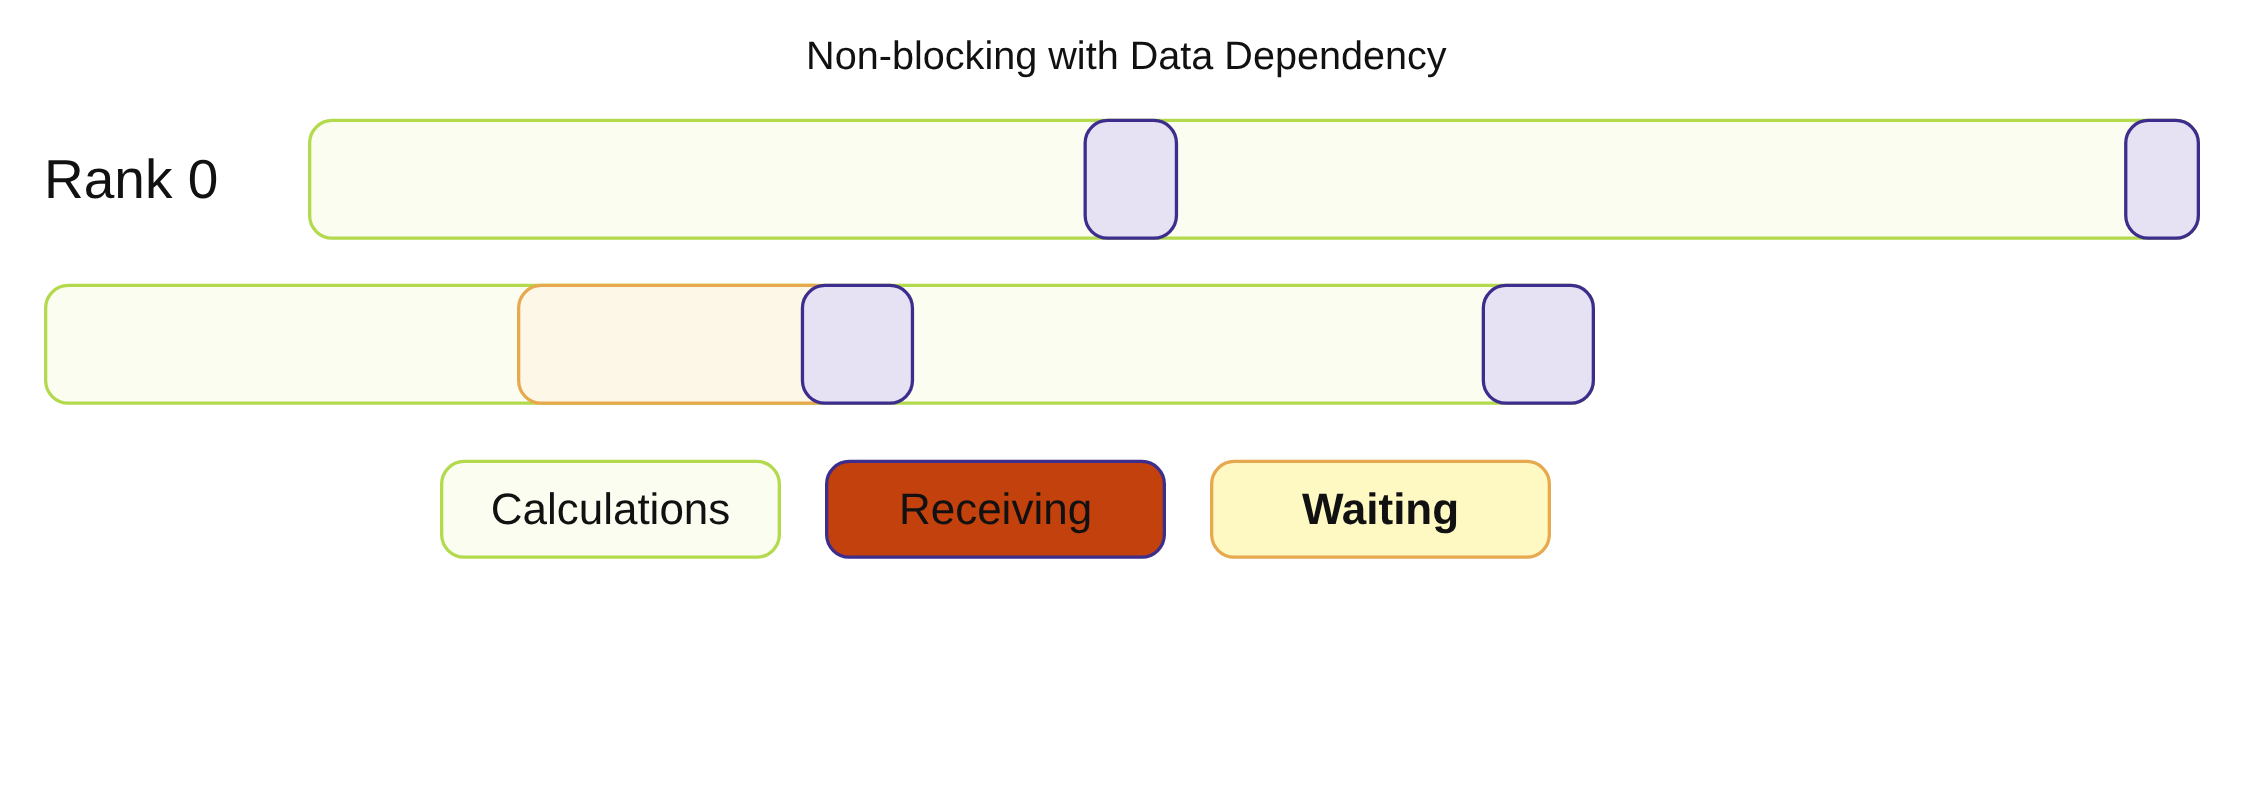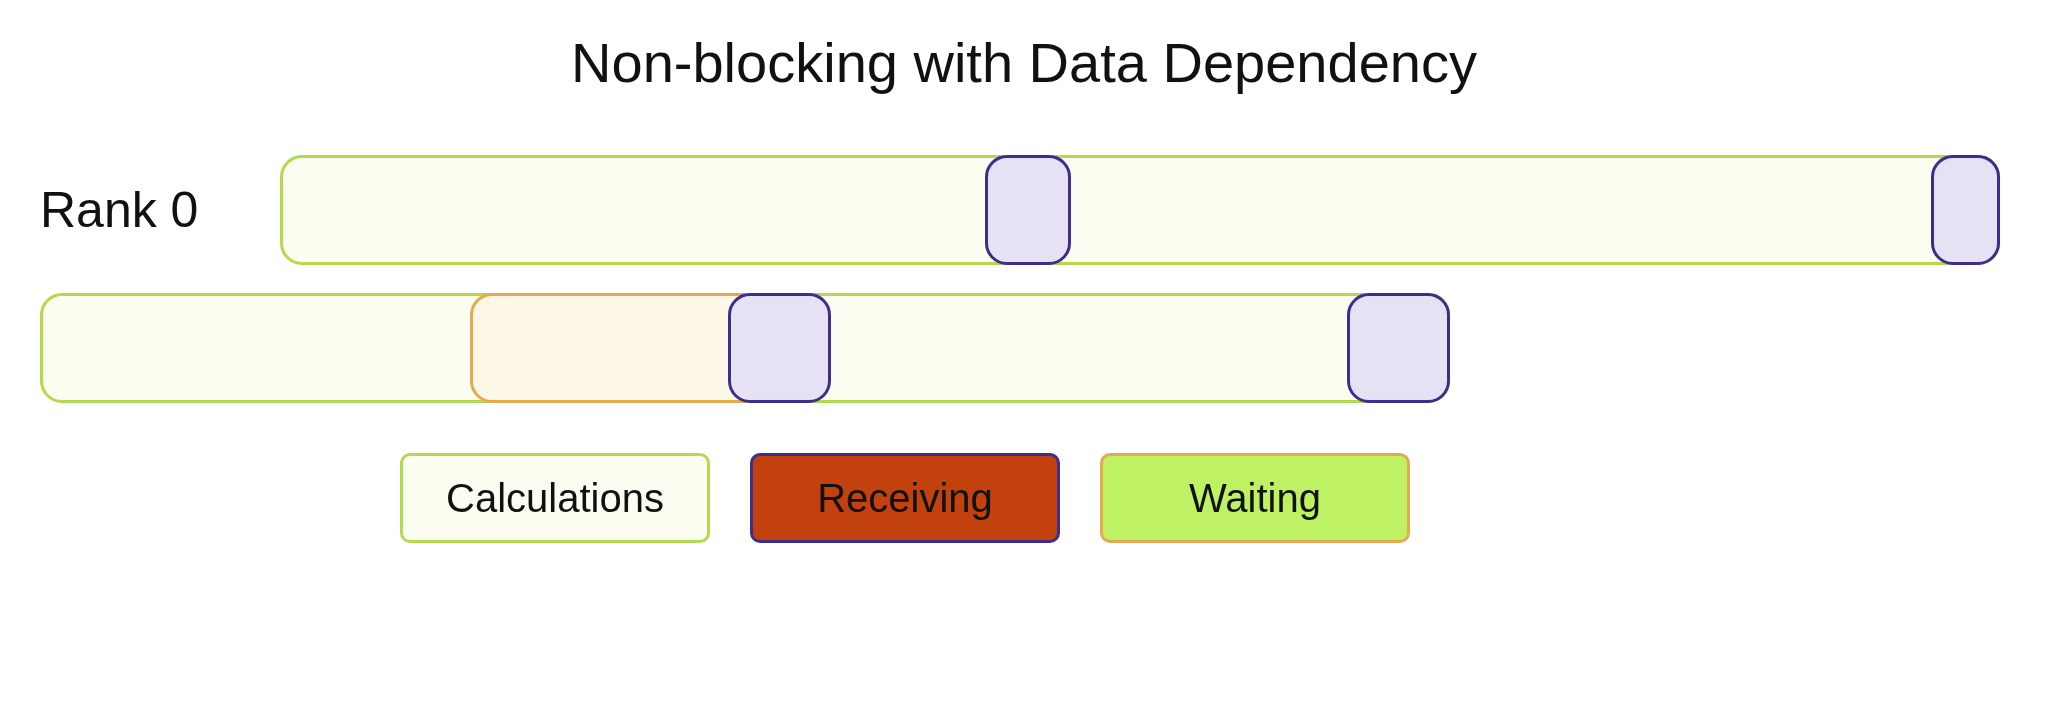--- a/index.html
+++ b/index.html
@@ -4,29 +4,29 @@
 <style>
   * { box-sizing: border-box; }
   body {
     margin: 0;
     padding: 30px 40px;
     font-family: "Segoe UI", "Helvetica Neue", Arial, sans-serif;
     background: #fff;
     color: #111;
   }
   .title {
-    font-size: 56px;
+    font-size: 36px;
     font-weight: 400;
     text-align: center;
-    margin: 0 0 60px 0;
+    margin: 0 0 36px 0;
   }
   .rows {
     display: flex;
     flex-direction: column;
-    gap: 28px;
+    gap: 40px;
     width: 1960px;
   }
   .row {
     display: flex;
     align-items: center;
     height: 110px;
   }
   .row-label {
     width: 240px;
     font-size: 50px;
@@ -60,30 +60,30 @@
     z-index: 2;
   }
   .legend {
     display: flex;
     gap: 40px;
     margin: 50px 0 0 360px;
   }
   .legend-item {
     width: 310px;
     height: 90px;
-    border-radius: 10px;
+    border-radius: 22px;
     border: 3px solid;
     display: flex;
     align-items: center;
     justify-content: center;
     font-size: 40px;
   }
   .legend-item.calc { background:#fafdf0; border-color:#b3d94c; }
   .legend-item.recv { background:#c2410c; border-color:#3d2e8e; }
-  .legend-item.wait { background:#bef264; border-color:#e6a94d; }
+  .legend-item.wait { background:#fef9c3; border-color:#e6a94d;font-weight:bold; }
 </style>
 </head>
 <body>
 
 <h1 class="title">Non-blocking with Data Dependency</h1>
 
 <div class="rows">
   <div class="row">
     <div class="row-label">Rank 0</div>
     <div class="track" id="track-0">

